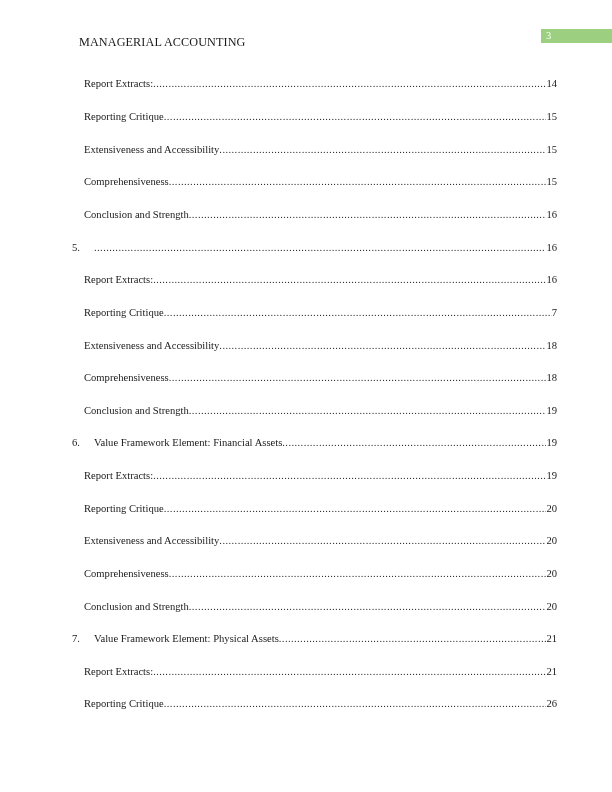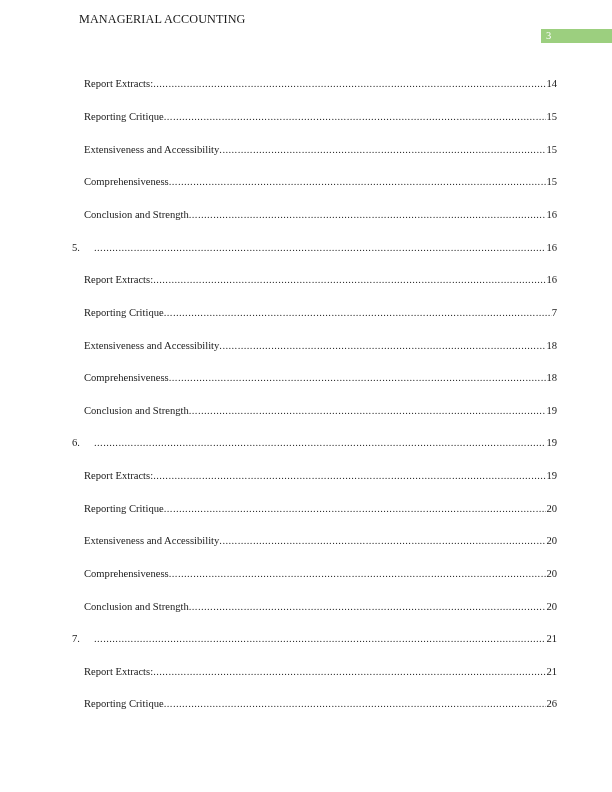--- a/index.html
+++ b/index.html
@@ -1,18 +1,18 @@
 <!DOCTYPE html>
 <html><head>
 <meta charset="utf-8">
 <style>
   html, body { margin:0; padding:0; background:#ffffff; }
   body { width:612px; height:792px; position:relative; overflow:hidden;
          font-family:"Liberation Serif", serif; color:#1a1a1a; }
-  .header-title { position:absolute; left:79px; top:12px; font-size:12.2px; letter-spacing:0.1px; }
+  .header-title { position:absolute; left:79px; top:35px; font-size:12.2px; letter-spacing:0.1px; }
   .page-badge { position:absolute; left:541px; top:29px; width:71px; height:14px; background:#9ccf7f; }
   .page-badge span { position:absolute; left:5px; top:0px; font-size:10.5px; color:#ffffff; line-height:14px; }
   .toc { position:absolute; left:0; top:0; width:612px; }
   .toc-row { position:absolute; height:14px; display:flex; align-items:baseline; font-size:10.6px; line-height:14px; right:55px;margin-top:6px; }
   .toc-row.sub { left:84px; }
   .toc-row.main { left:72px; }
   .toc-num { width:22px; flex:none; }
   .toc-title { flex:none; white-space:nowrap; }
   .toc-leader { flex:1 1 auto; overflow:hidden; white-space:nowrap; margin:0 0; }
   .toc-leader::after { content:"................................................................................................................................................................................................................................................"; letter-spacing:0.4px; }
@@ -77,20 +77,21 @@
       <span class="toc-leader"></span>
       <span class="toc-page">18</span>
     </div>
   <div class="toc-row sub" style="top:398px">
       <span class="toc-title">Conclusion and Strength</span>
       <span class="toc-leader"></span>
       <span class="toc-page">19</span>
     </div>
   <div class="toc-row main" style="top:430px">
       <span class="toc-num">6.</span>
+      <span class="toc-title">Value Framework Element: Financial Assets</span>
       <span class="toc-leader"></span>
       <span class="toc-page">19</span>
     </div>
   <div class="toc-row sub" style="top:463px">
       <span class="toc-title">Report Extracts:</span>
       <span class="toc-leader"></span>
       <span class="toc-page">19</span>
     </div>
   <div class="toc-row sub" style="top:496px">
       <span class="toc-title">Reporting Critique</span>
@@ -107,20 +108,21 @@
       <span class="toc-leader"></span>
       <span class="toc-page">20</span>
     </div>
   <div class="toc-row sub" style="top:594px">
       <span class="toc-title">Conclusion and Strength</span>
       <span class="toc-leader"></span>
       <span class="toc-page">20</span>
     </div>
   <div class="toc-row main" style="top:626px">
       <span class="toc-num">7.</span>
+      <span class="toc-title">Value Framework Element: Physical Assets</span>
       <span class="toc-leader"></span>
       <span class="toc-page">21</span>
     </div>
   <div class="toc-row sub" style="top:659px">
       <span class="toc-title">Report Extracts:</span>
       <span class="toc-leader"></span>
       <span class="toc-page">21</span>
     </div>
   <div class="toc-row sub" style="top:691px">
       <span class="toc-title">Reporting Critique</span>

